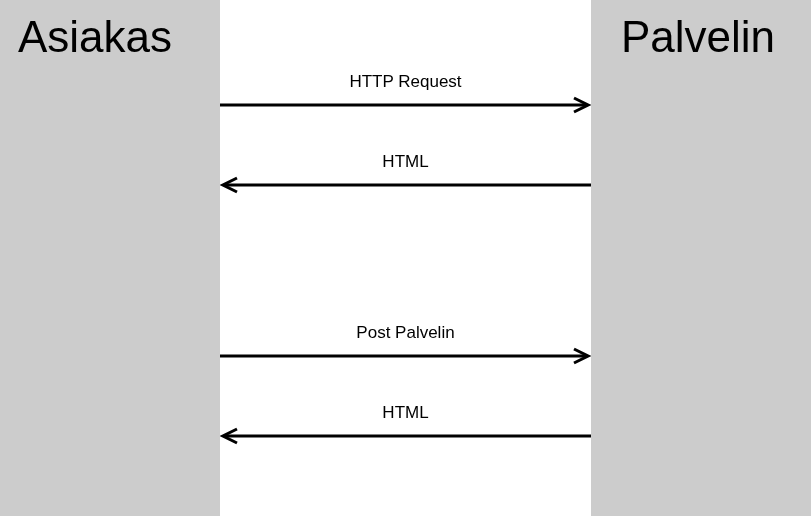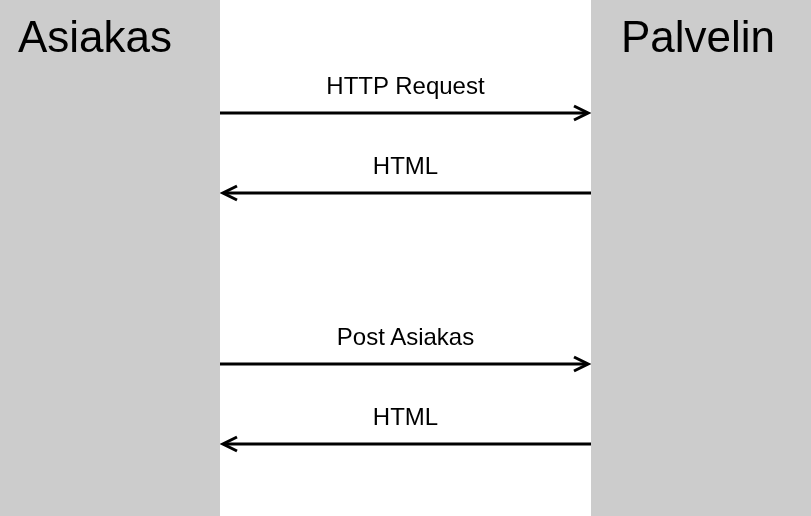--- a/index.html
+++ b/index.html
@@ -37,21 +37,21 @@
     .participant-right .participant-label {
       text-align: left;
       padding-left: 30px;
     }
     .message-container {
       position: absolute;
       left: 220px;
       width: 371px;
     }
     .message-label {
-      font-size: 24px;
+      font-size: 17px;
       color: #000000;
       text-align: center;
       margin-bottom: 4px;
       font-weight: 500;
     }
     svg.arrow-svg {
       display: block;
     }
   </style>
 </head>
@@ -75,21 +75,21 @@
 
 <div class="message-container" style="top: 152px;">
   <div class="message-label">HTML</div>
   <svg class="arrow-svg" width="371" height="18" viewBox="0 0 371 18">
     <line x1="5" y1="9" x2="371" y2="9" stroke="#000000" stroke-width="3"></line>
     <polyline points="17,2 3,9 17,16" fill="none" stroke="#000000" stroke-width="3"></polyline>
   </svg>
 </div>
 
 <div class="message-container" style="top: 323px;">
-  <div class="message-label">Post Asiakas</div>
+  <div class="message-label">Post Palvelin</div>
   <svg class="arrow-svg" width="371" height="18" viewBox="0 0 371 18">
     <line x1="0" y1="9" x2="366" y2="9" stroke="#000000" stroke-width="3"></line>
     <polyline points="354,2 368,9 354,16" fill="none" stroke="#000000" stroke-width="3"></polyline>
   </svg>
 </div>
 
 <div class="message-container" style="top: 403px;">
   <div class="message-label">HTML</div>
   <svg class="arrow-svg" width="371" height="18" viewBox="0 0 371 18">
     <line x1="5" y1="9" x2="371" y2="9" stroke="#000000" stroke-width="3"></line>

